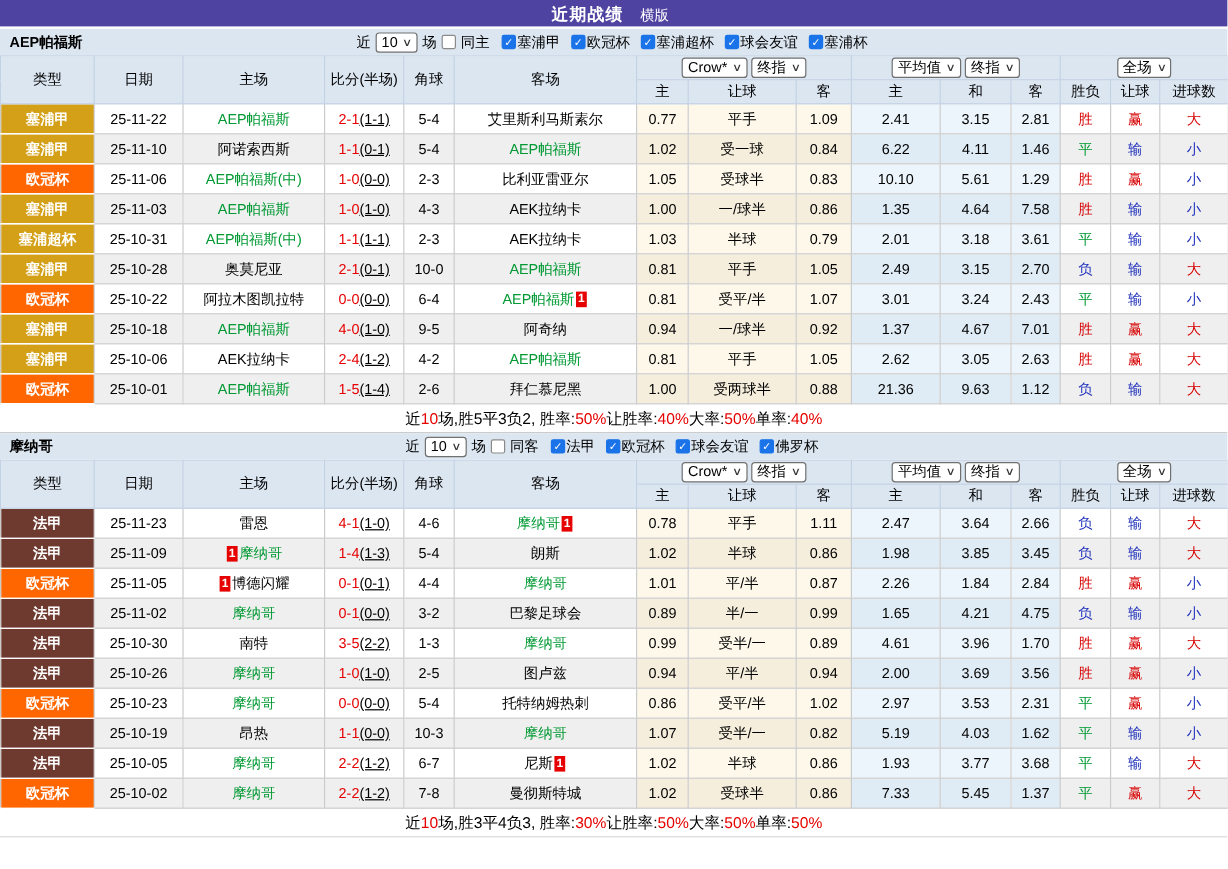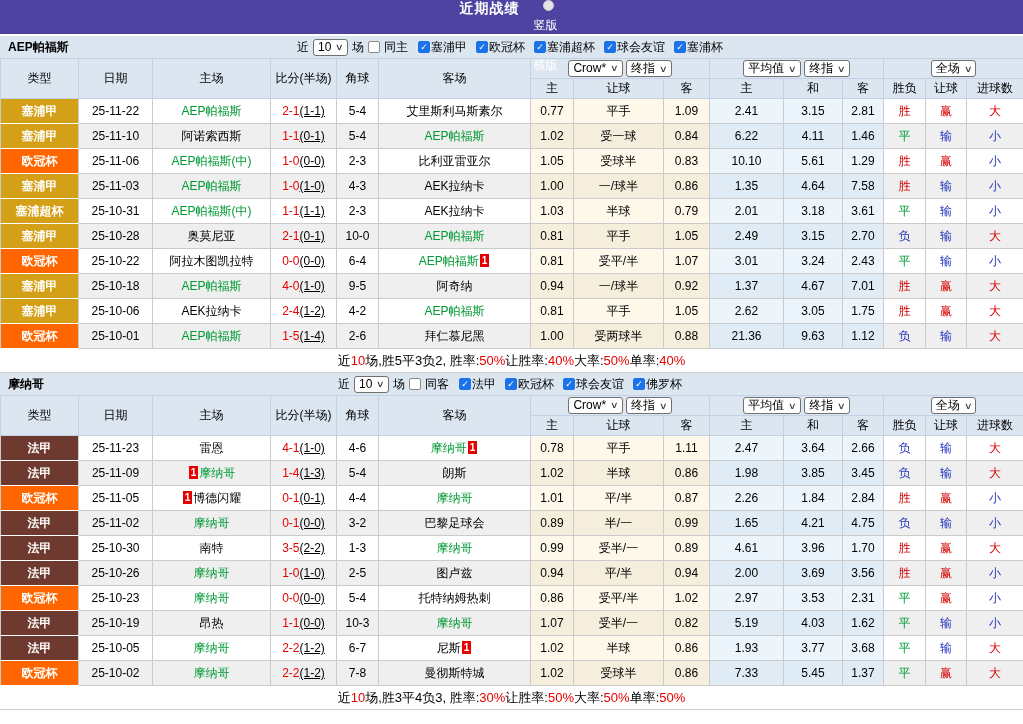--- a/index.html
+++ b/index.html
@@ -1,20 +1,20 @@
 <!DOCTYPE html>
 <html><head>
 <meta charset="utf-8">
 <style>
   * { box-sizing: border-box; }
   html,body { margin:0; padding:0; background:#fff; }
   body { width:1023px; font-family:"Liberation Sans","DejaVu Sans",sans-serif; font-size:12px; color:#000; }
 
   
-  .titlebar { height:34px; background:#4e43a1; display:flex; align-items:flex-start; justify-content:center; gap:14px; margin-bottom:2px; }
+  .titlebar { height:22px; background:#4e43a1; display:flex; align-items:flex-end; justify-content:center; gap:14px; margin-bottom:2px; }
   .titlebar .title { color:#fff; font-weight:bold; font-size:14px; letter-spacing:1px; }
   .radio-group { display:inline-flex; align-items:center; gap:6px; color:#fff;flex-direction:column; }
   .radio { width:11px; height:11px; border-radius:50%; display:inline-block; }
   .radio.selected { background:#e3e3e3; border:1px solid #cfcfcf; }
   .radio.unselected { background:#fff; border:2px solid #2f55b4; }
   .radio-label { color:#fff; font-size:12px; margin-right:6px; }
 
   
   .filter-row { height:22px; background:#dce6f1; position:relative; display:flex; align-items:center; justify-content:center; }
   .team-name { position:absolute; left:8px; font-weight:bold; font-size:12px; color:#000; }
@@ -299,21 +299,21 @@
           <td class="td-date">25-10-06</td>
           <td class="td-team"><span>AEK拉纳卡</span></td>
           <td class="td-score"><span class="score-main">2-4</span><span class="score-half">(1-2)</span></td>
           <td class="td-corner">4-2</td>
           <td class="td-team"><span class="green">AEP帕福斯</span></td>
           <td class="td-cream">0.81</td>
           <td class="td-cream">平手</td>
           <td class="td-cream">1.05</td>
           <td class="td-blue">2.62</td>
           <td class="td-blue">3.05</td>
-          <td class="td-blue">1.75</td>
+          <td class="td-blue">2.63</td>
           <td class="td-res" style="color: rgb(214, 0, 0);">胜</td>
           <td class="td-res" style="color: rgb(214, 0, 0);">赢</td>
           <td class="td-res" style="color: rgb(214, 0, 0);">大</td>
         </tr>
         <tr class="even">
           <td class="td-league" style="background: rgb(255, 102, 0);">欧冠杯</td>
           <td class="td-date">25-10-01</td>
           <td class="td-team"><span class="green">AEP帕福斯</span></td>
           <td class="td-score"><span class="score-main">1-5</span><span class="score-half">(1-4)</span></td>
           <td class="td-corner">2-6</td>

